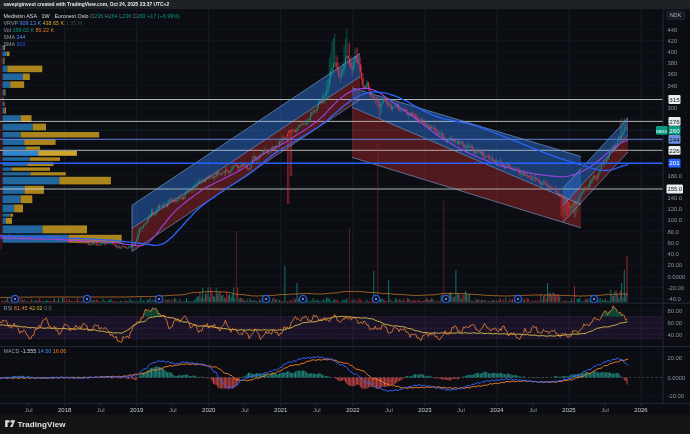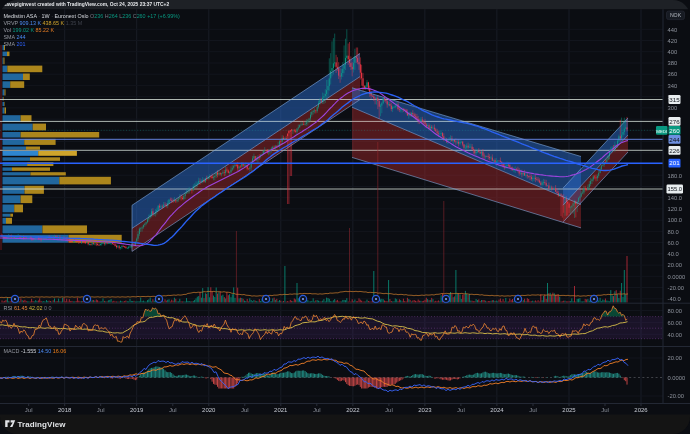--- a/index.html
+++ b/index.html
@@ -1,15 +1,15 @@
 <!DOCTYPE html>
 <html><head><meta charset="utf-8"><title>chart</title>
 <style>
 html,body{margin:0;padding:0;background:#0b0d12;}
-#wrap{position:relative;width:690px;height:434px;overflow:hidden;border-radius:17px;}
+#wrap{position:relative;width:690px;height:434px;overflow:hidden;}
 svg{display:block;}
 </style></head>
 <body>
 <div id="wrap">
     <svg width="690" height="434" viewBox="0 0 690 434">
       <defs>
         <clipPath id="mainclip">
           <rect x="0" y="14" width="663" height="246"></rect>
         </clipPath>
       </defs>

